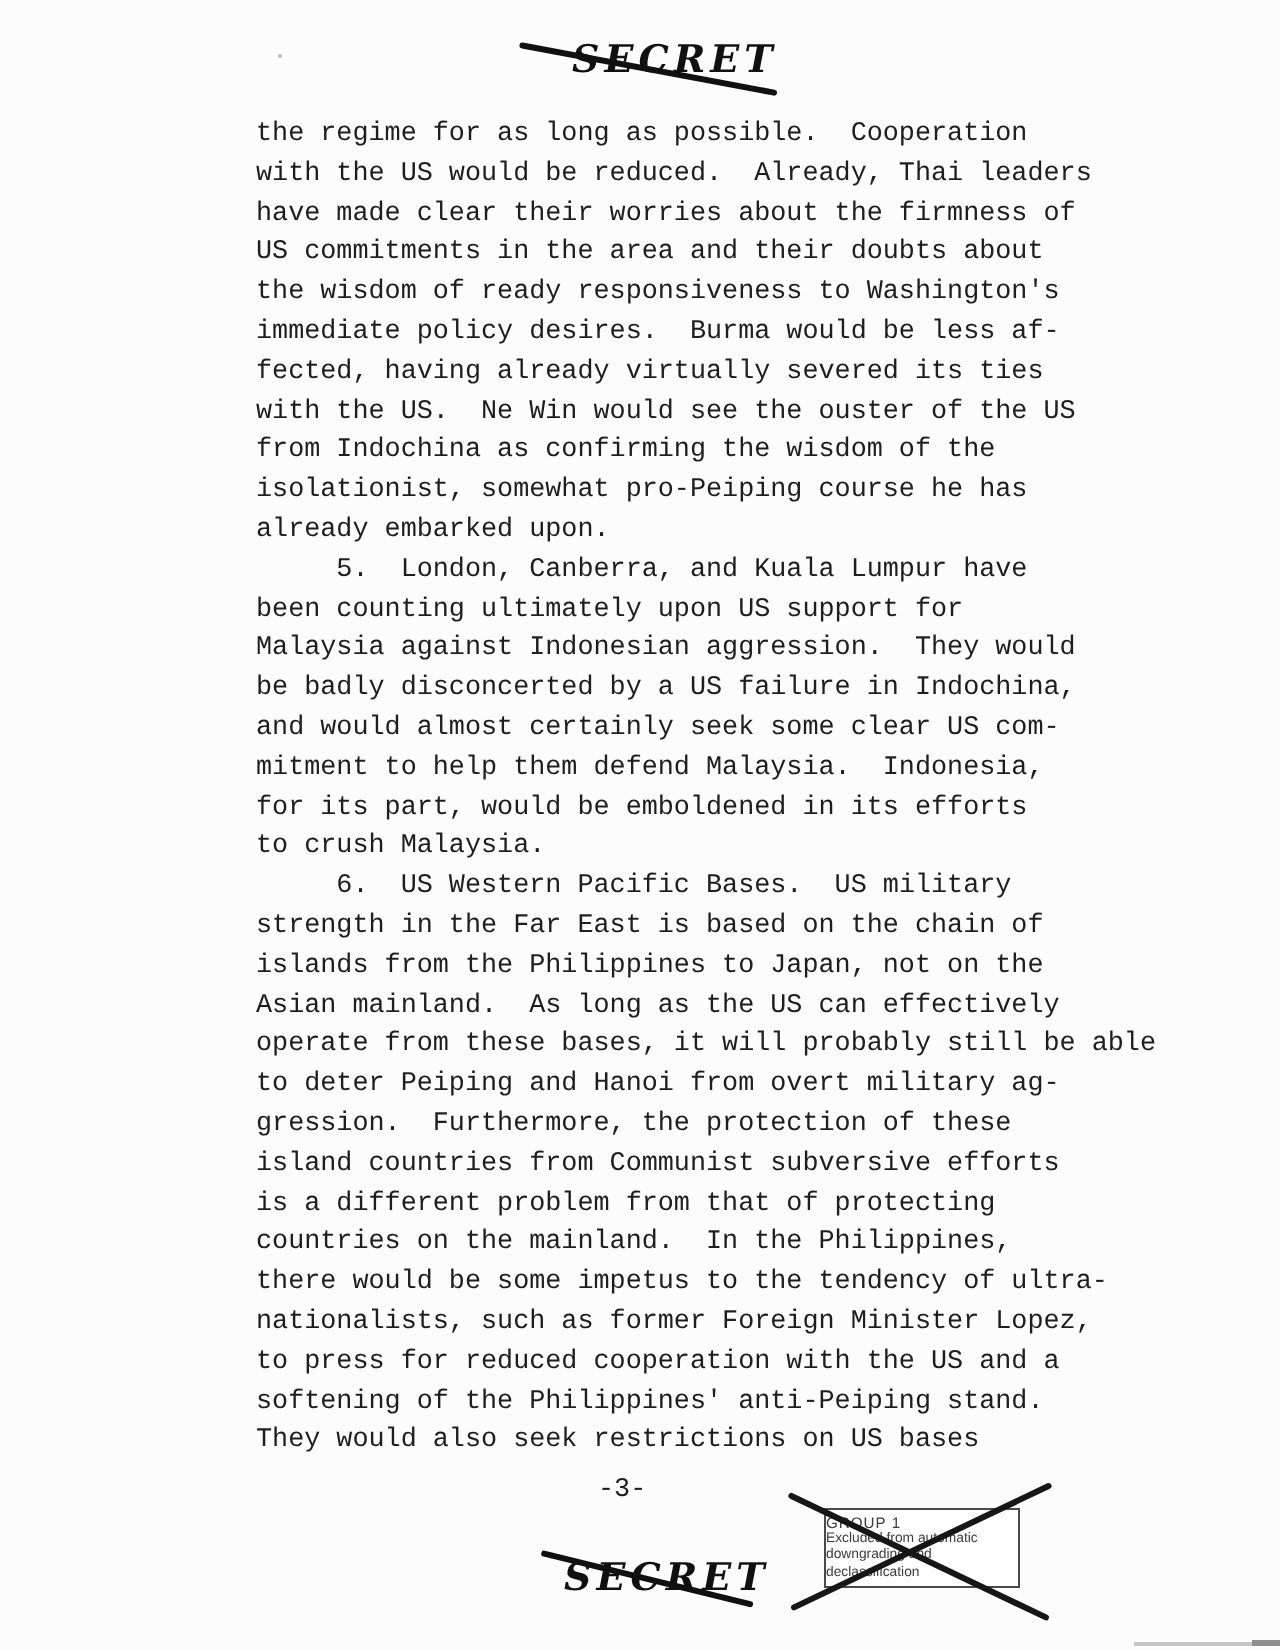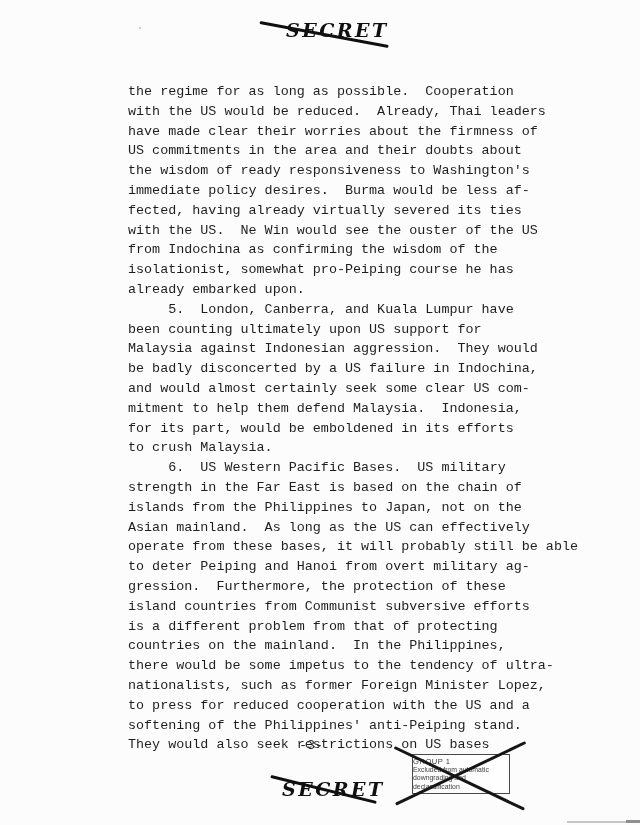--- a/index.html
+++ b/index.html
@@ -16,21 +16,20 @@
     font-family:"Liberation Mono",monospace;
   }
   .body-text{
     position:absolute;
     left:128px;top:58px;
     font-family:"Liberation Mono",monospace;
     font-size:13.4px;
     line-height:19.8px;
     white-space:pre;
     color:var(--ink);
-    margin-top:24px;
   }
   .tline{height:19.8px;}
   .u{text-underline-offset:3px;}
   .page-number{
     position:absolute;
     left:299px;top:738px;
     font-family:"Liberation Mono",monospace;
     font-size:13.4px;
     color:var(--ink);
     white-space:pre;

